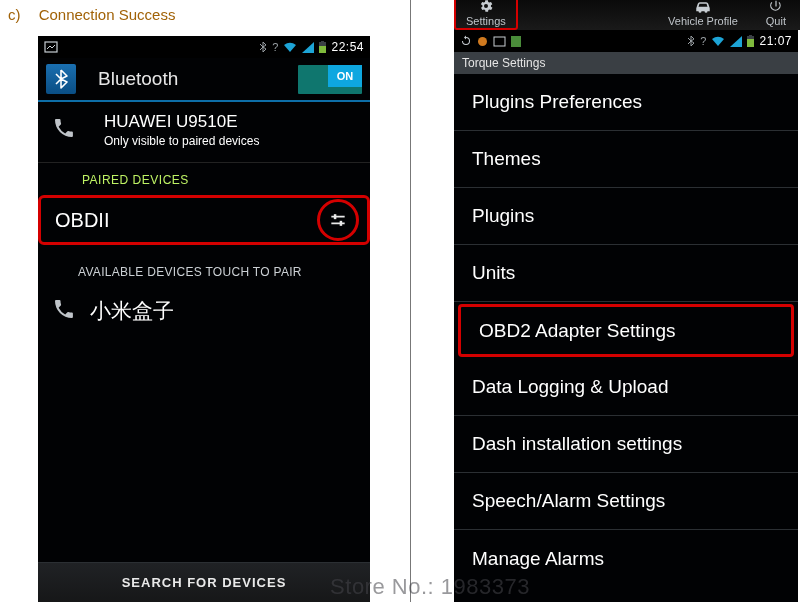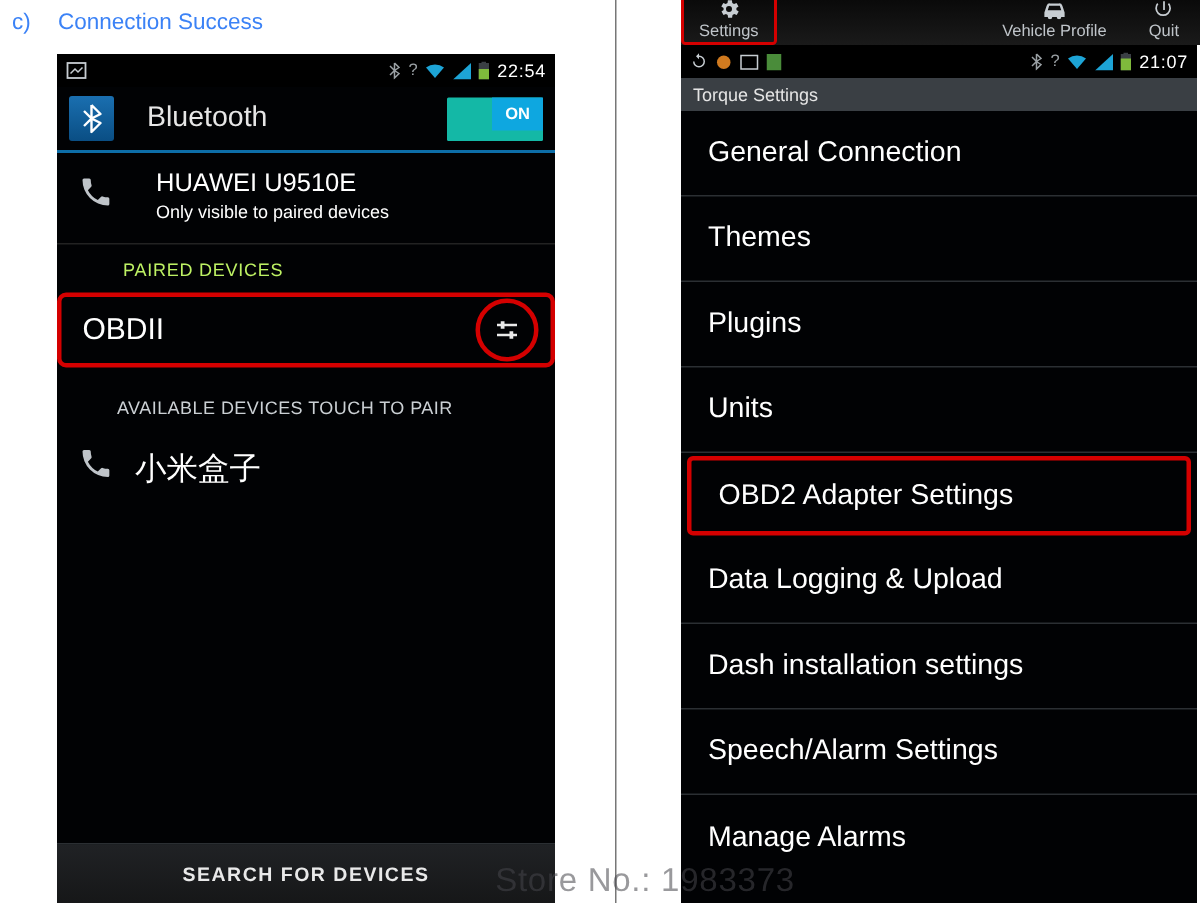--- a/index.html
+++ b/index.html
@@ -9,21 +9,21 @@
     width: 800px;
     height: 602px;
     position: relative;
     overflow: hidden;
   }
   .top-label {
     position: absolute;
     top: 6px;
     left: 8px;
     font-size: 15px;
-    color: #3b82f6;
+    color: #a16207;
   }
   .top-label .letter { margin-right: 14px; }
   .divider-v {
     position: absolute;
     left: 410px;
     top: 0;
     width: 1px;
     height: 602px;
     background: #777;
   }
@@ -97,21 +97,21 @@
   }
   .bt-logo {
     width: 30px; height: 30px;
     background: linear-gradient(#1a6fb0,#0a4e84);
     display: flex; align-items:center; justify-content:center;
     border-radius: 2px;
   }
   .bt-title { font-size: 19px; color: #e6e6e6; flex:1; }
   .toggle {
     width: 64px; height: 29px;
-    background: #14b8a6;
+    background: #0f766e;
     position: relative;
     border-radius: 1px;
   }
   .toggle .knob {
     position: absolute; right:0; top:0;
     width: 34px; height: 22px;
     background: #0ea7e0;
     color: #fff;
     font-size: 11px;
     display:flex;align-items:center;justify-content:center;
@@ -383,21 +383,21 @@
           <rect x="2" y="0" width="3" height="1" fill="#3a3f44"></rect>
         </svg>
     </span>
     <span class="clock">21:07</span>
   </div>
 
   <div class="tq-header">Torque Settings</div>
 
   <div class="menu">
     <div class="menu-item">
-        <span>General Connection</span>
+        <span>Plugins Preferences</span>
       </div>
     <div class="menu-item">
         <span>Themes</span>
       </div>
     <div class="menu-item">
         <span>Plugins</span>
       </div>
     <div class="menu-item">
         <span>Units</span>
       </div>

